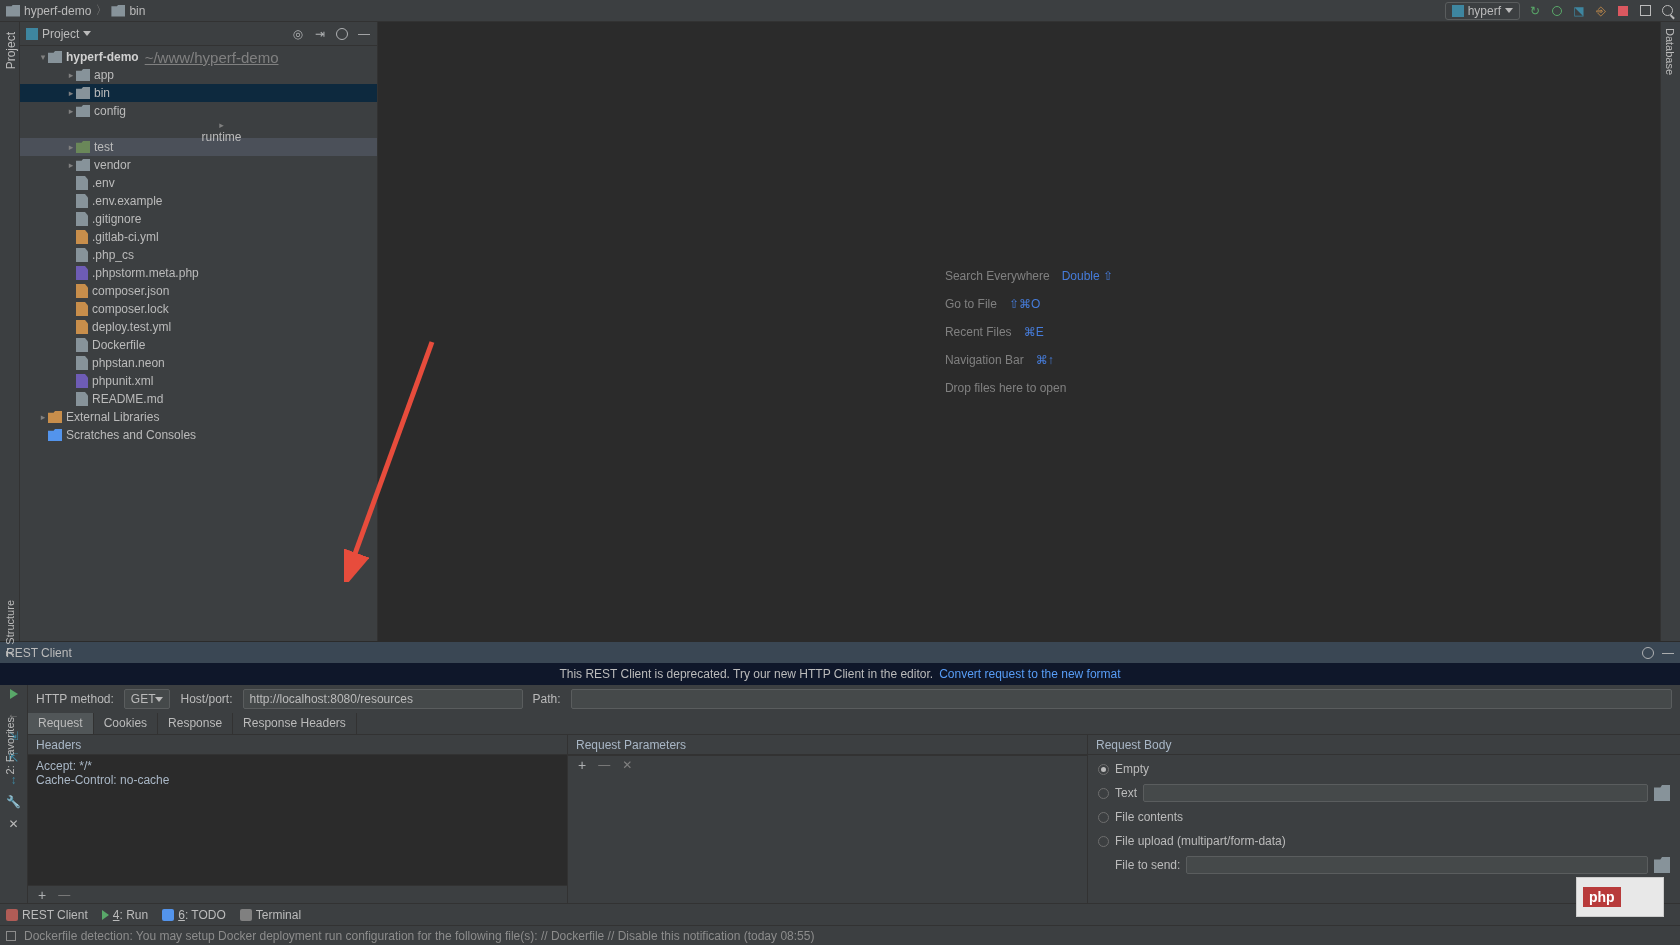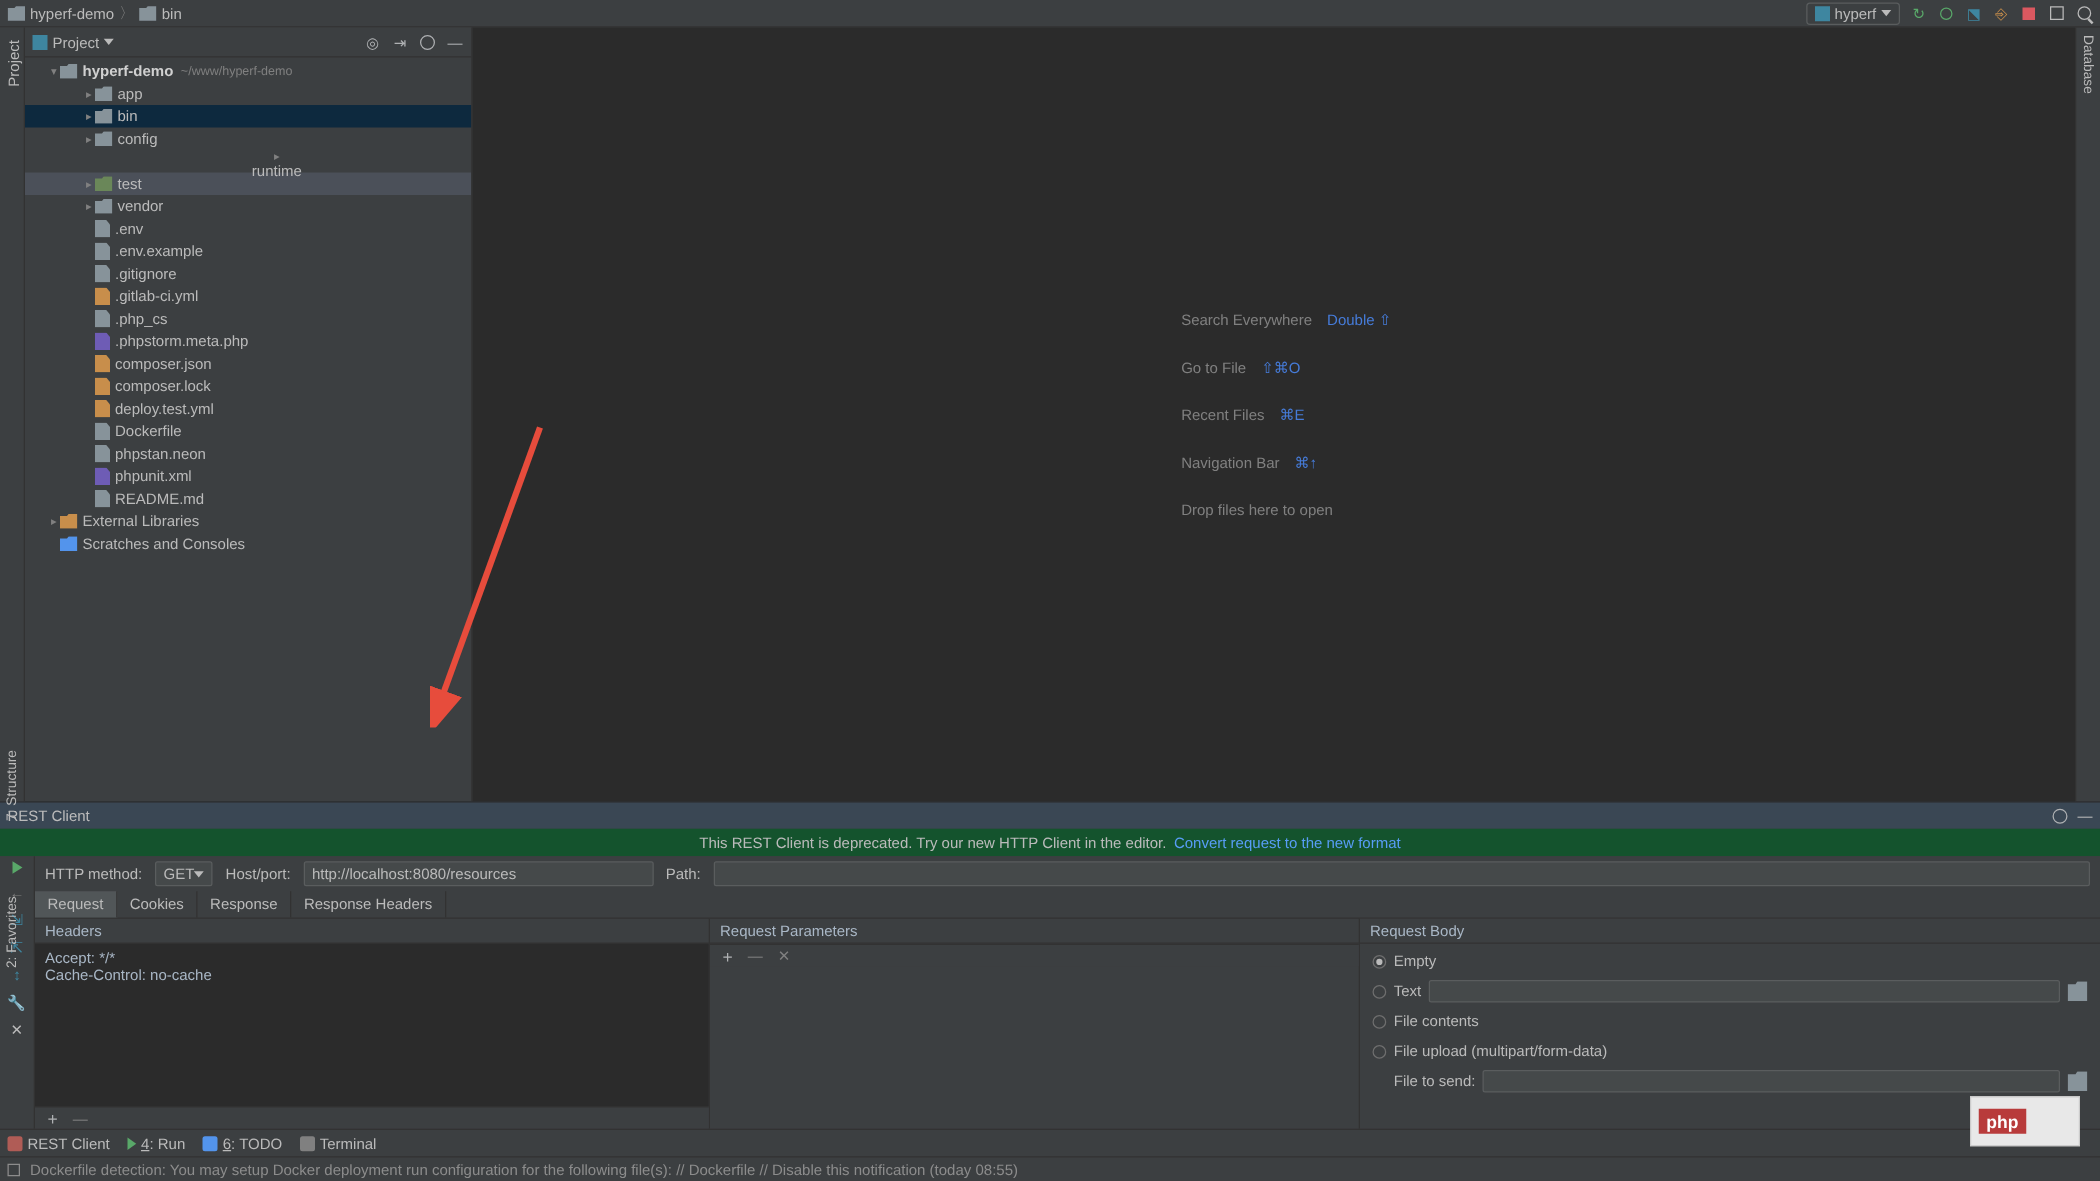--- a/index.html
+++ b/index.html
@@ -37,37 +37,37 @@
 .tree-row.soft { background:#4b5059; }
 .arrow { width:10px; text-align:center; color:#808080; font-size:9px; }
 .arrow.open::before { content:"▾"; }
 .arrow.closed::before { content:"▸"; }
 .folder-ic { width:14px;height:12px;background:#87939a;clip-path:polygon(0 15%,40% 15%,50% 0,100% 0,100% 100%,0 100%);margin-right:4px; }
 .folder-ic.test { background:#6a8759; }
 .file-ic { width:12px;height:14px;background:#87939a;margin-right:4px;clip-path:polygon(0 0,75% 0,100% 25%,100% 100%,0 100%); }
 .file-ic.json { background:#c88e4b; }
 .file-ic.yml { background:#c88e4b; }
 .file-ic.php { background:#6e5cb5; }
-.tree-path { color:#808080; margin-left:6px; font-size:10px; }
+.tree-path { color:#808080; margin-left:6px; font-size:15px;text-decoration:underline; }
 .editor { flex:1; background:#2b2b2b; position:relative; }
 .editor-db-tab { position:absolute; right:0; top:0; width:20px; background:#3c3f41; border-left:1px solid #323232; height:100%; }
 .editor-db-lbl { writing-mode:vertical-rl; font-size:11px; padding:6px 3px; }
-.welcome { position:absolute; left:50%; top:50%; transform:translate(-50%,-50%); display:flex; flex-direction:column; gap:24px; }
+.welcome { position:absolute; left:50%; top:50%; transform:translate(-50%,-50%); display:flex; flex-direction:column; gap:14px; }
 .wl-row { display:flex; align-items:center; gap:12px; color:#808080; }
 .wl-key { color:#467cda; }
 .wl-double { color:#467cda; }
 
 
 .anno-arrow { position:absolute; pointer-events:none; }
 
 
 .rc-title { height:22px; background:#3a4754; display:flex; align-items:center; padding:0 6px; border-top:1px solid #2b2b2b; }
 .rc-title-right { margin-left:auto; display:flex; gap:8px; align-items:center; }
 .gear-ic { width:12px;height:12px;border:1px solid #afb1b3;border-radius:50%;position:relative; }
-.banner { height:22px; background:#14532d; display:flex; align-items:center; justify-content:center; gap:6px; }
+.banner { height:22px; background:#0f172a; display:flex; align-items:center; justify-content:center; gap:6px; }
 .banner a { color:#589df6; }
 .rc-body { background:#3c3f41; display:flex; }
 .rc-left-tools { width:28px; display:flex; flex-direction:column; align-items:center; gap:8px; padding-top:4px; border-right:1px solid #323232; }
 .rc-left-tools .i-play { border-left-color:#59a869; }
 .rc-main { flex:1; display:flex; flex-direction:column; }
 .rc-row1 { height:28px; display:flex; align-items:center; gap:10px; padding:0 8px; }
 .rc-label { color:#bbb; }
 .rc-select { display:flex; align-items:center; border:1px solid #5a5d5e; background:#45494a; height:20px; padding:0 6px; border-radius:2px; }
 .rc-input { background:#45494a; border:1px solid #5a5d5e; height:20px; color:#bbb; padding:0 6px; border-radius:2px; }
 .host-input { width:280px; }

